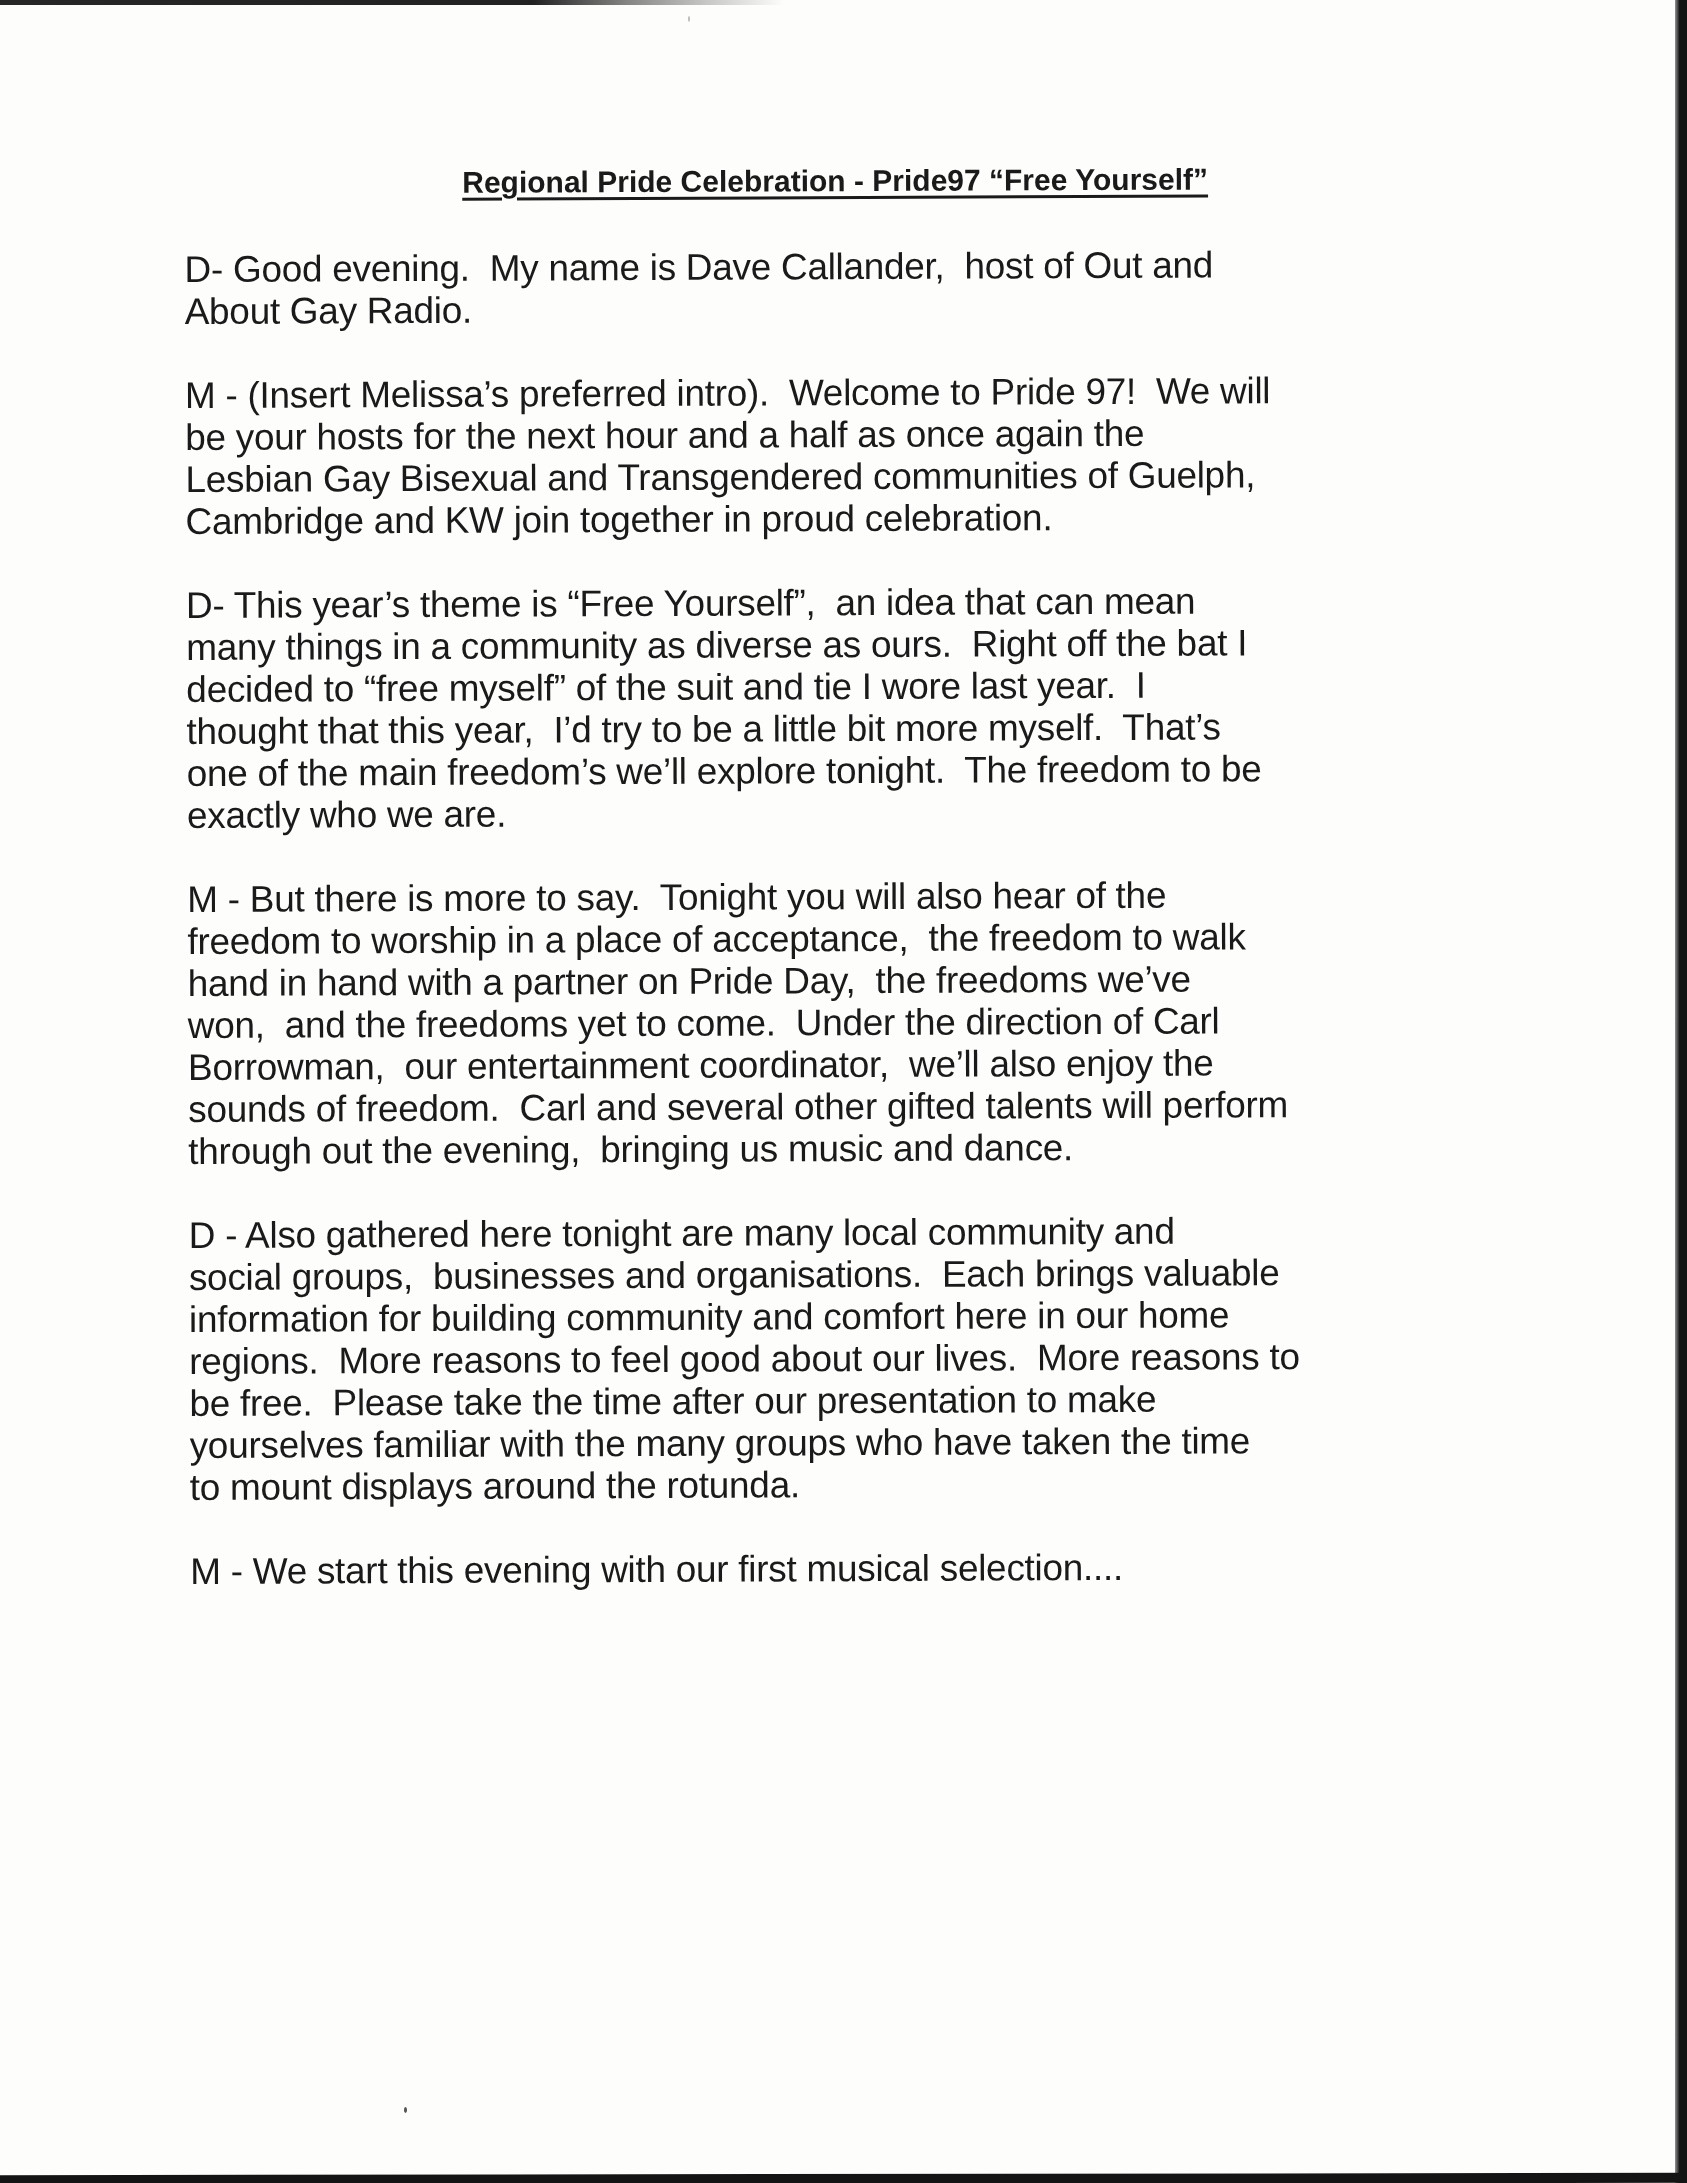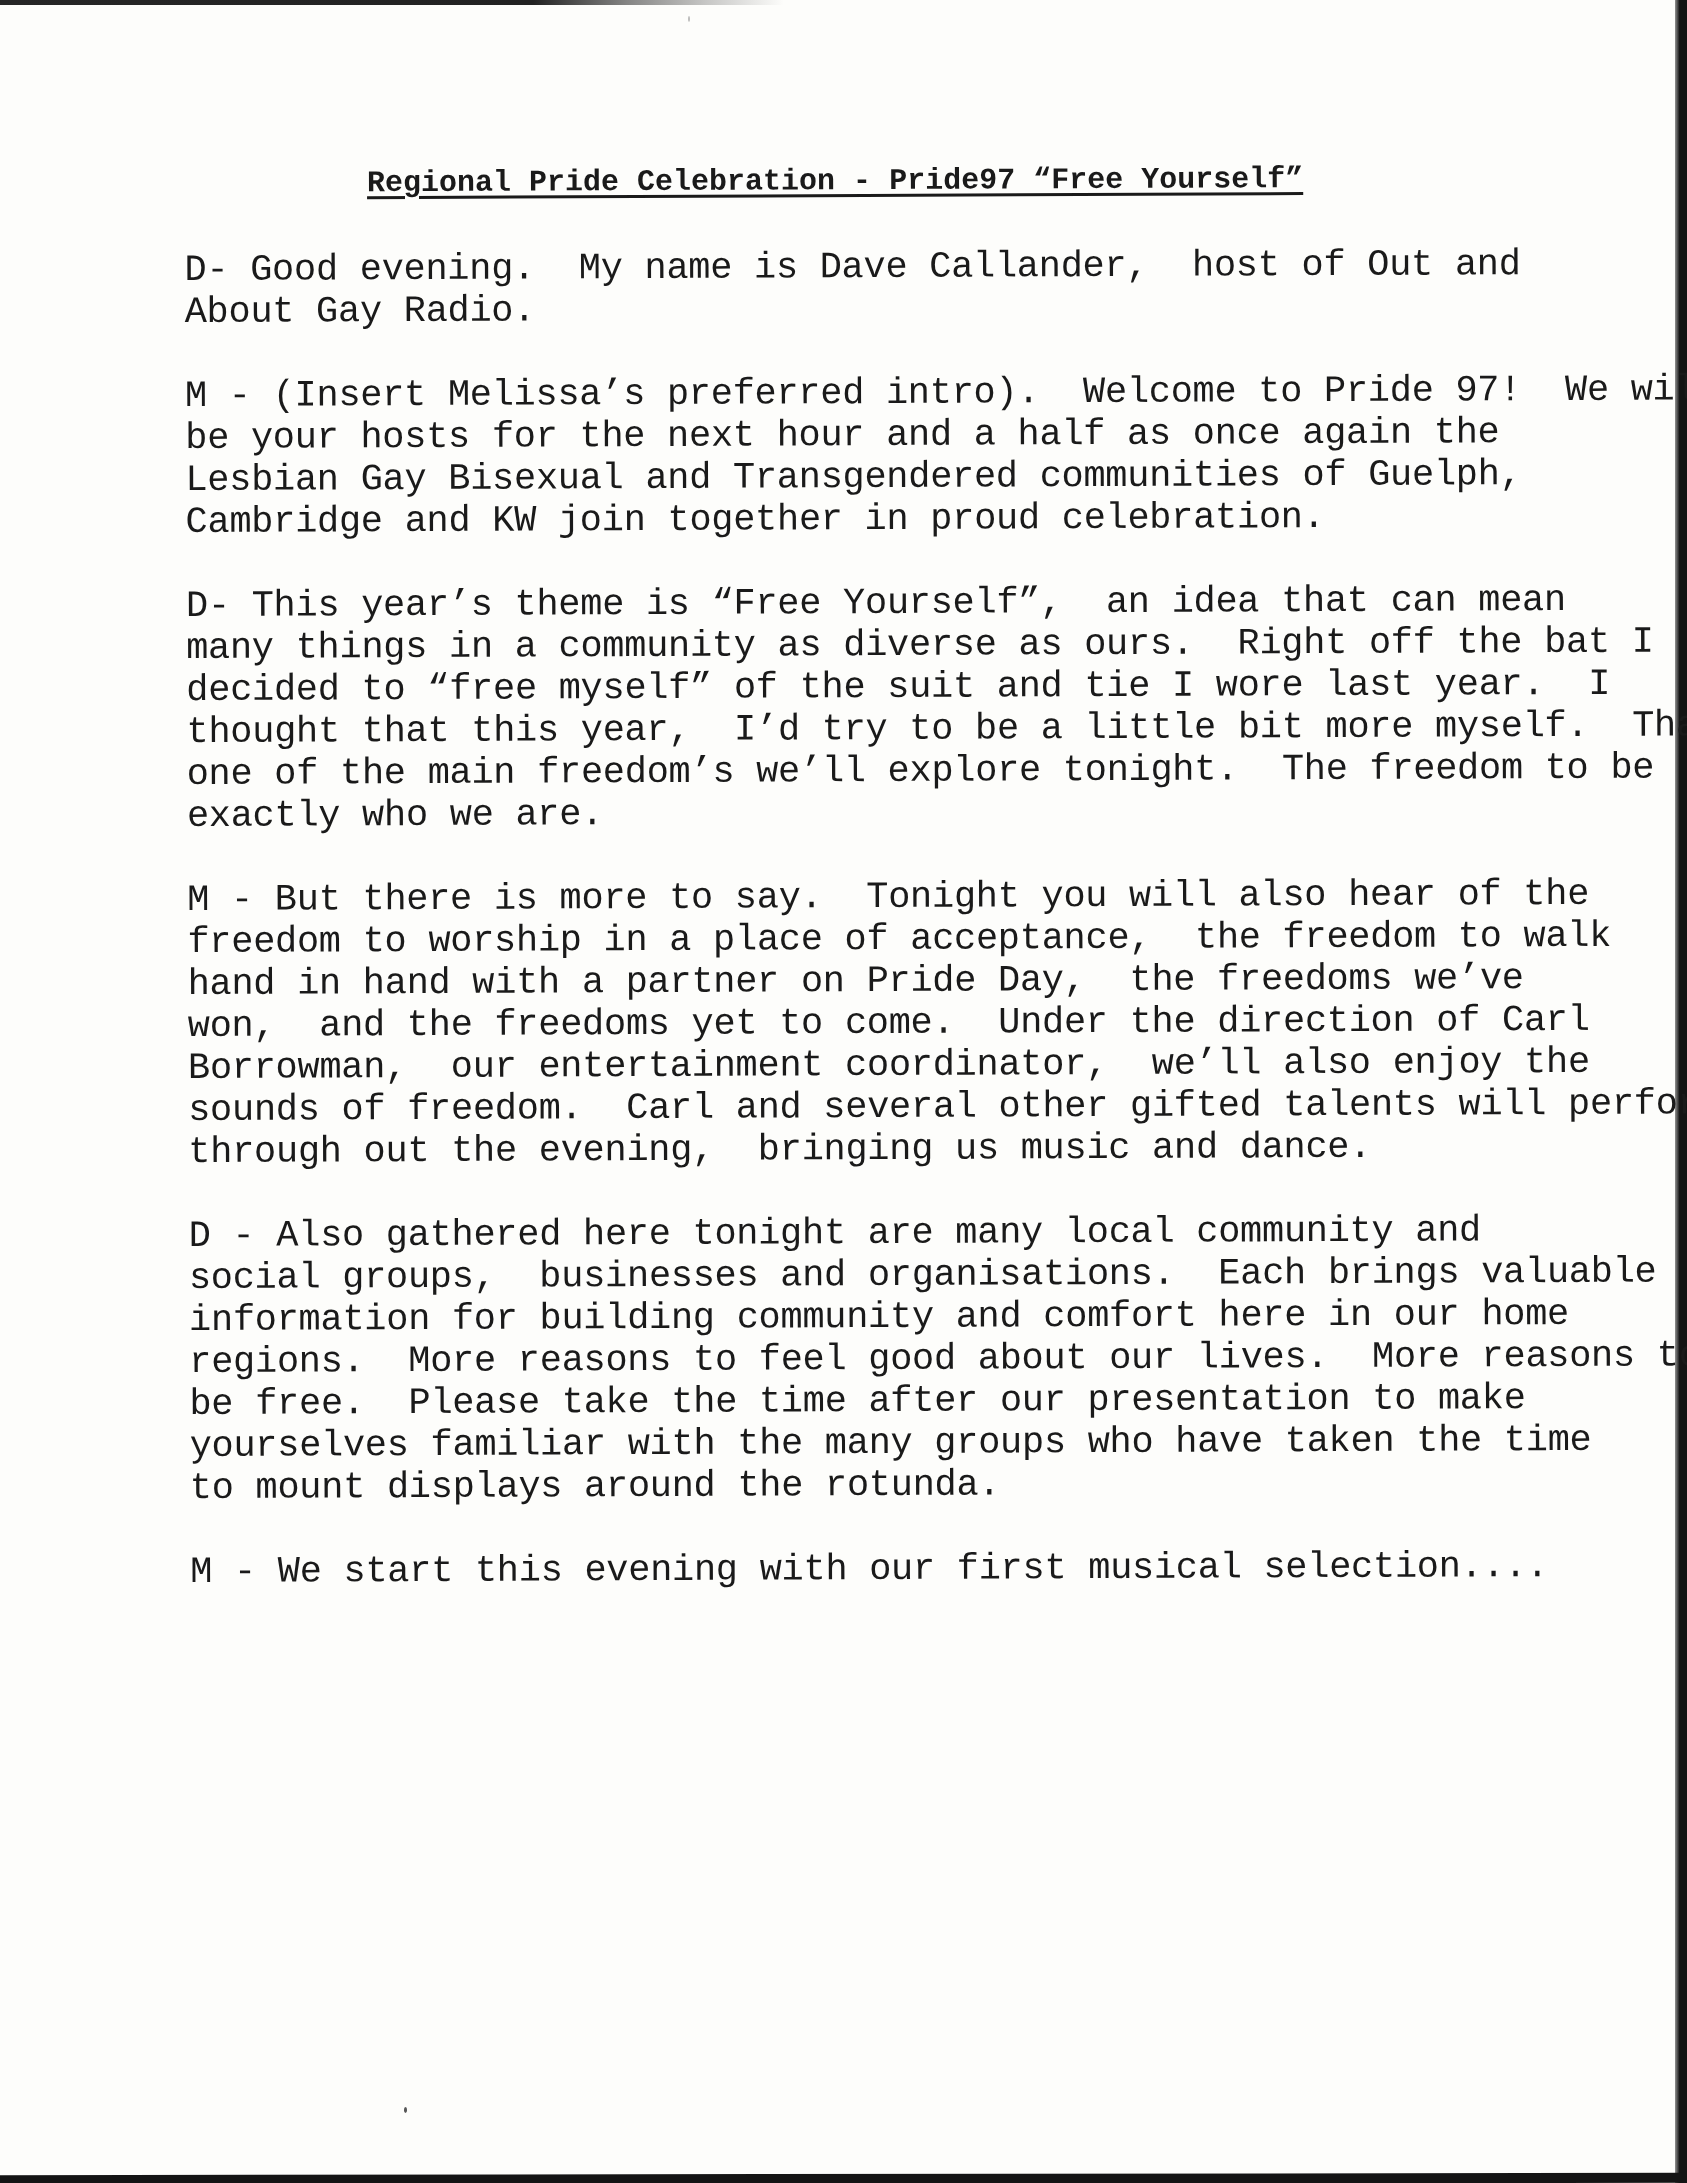--- a/index.html
+++ b/index.html
@@ -6,21 +6,21 @@
     margin: 0;
     padding: 0;
     background: #ffffff;
   }
   .page {
     position: relative;
     width: 1687px;
     height: 2183px;
     background: var(--paper, #fdfdfb);
     overflow: hidden;
-    font-family: Liberation Mono, monospace;
+    font-family: Liberation Sans, sans-serif;
     color: var(--ink, #1a1a1a);
   }
   
   .artifact { position: absolute; }
   .top-edge {
     left: 0; top: 0;
     width: 784px; height: 4.6px;
     background: linear-gradient(to right,
       #262626 0%, #222222 68%, rgba(34,34,34,0.55) 80%,
       rgba(34,34,34,0.25) 90%, rgba(34,34,34,0) 100%);

